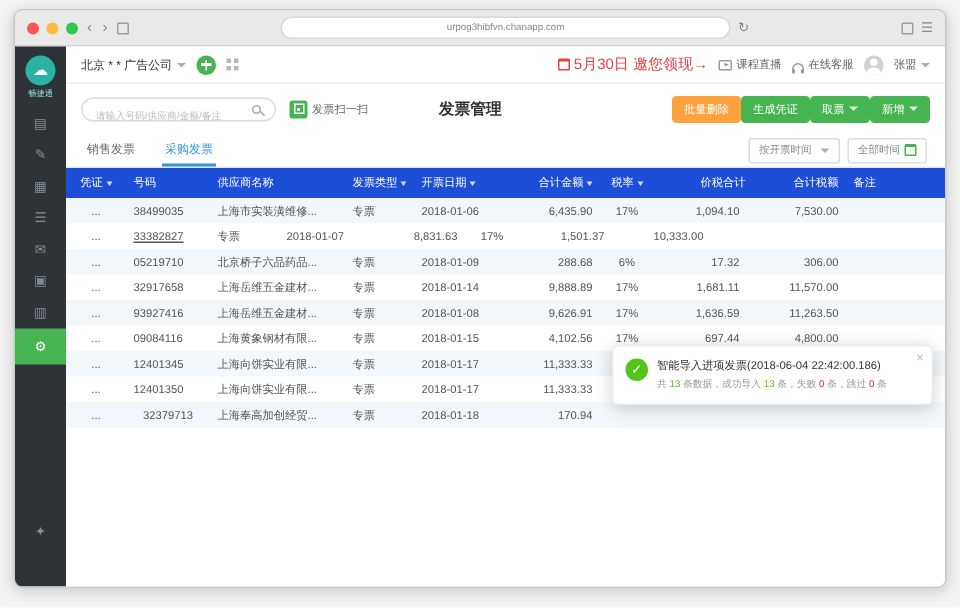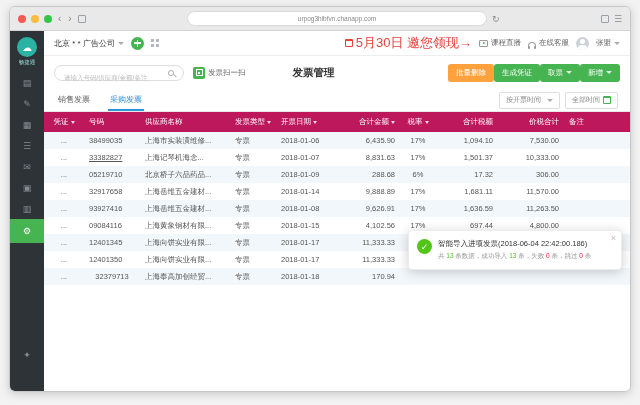--- a/index.html
+++ b/index.html
@@ -47,21 +47,21 @@
     border-right:3px solid transparent; border-top:3.5px solid currentColor; margin-left:3px; opacity:.8; }
   .cdown.gray { color:#999; }
   .btn-plus { width:13px; height:13px; border-radius:50%; background:#46b450; position:relative; cursor:pointer; }
   .btn-plus::before, .btn-plus::after { content:''; position:absolute; background:#fff; }
   .btn-plus::before { width:7px; height:1.5px; left:3px; top:5.75px; }
   .btn-plus::after { width:1.5px; height:7px; left:5.75px; top:3px; }
   .icon-grid { width:9px; height:9px; position:relative; display:inline-block; cursor:pointer; }
   .icon-grid::before { content:''; position:absolute; left:0; top:0; width:3.5px; height:3.5px; background:#b3b9c0;
     box-shadow:5px 0 #b3b9c0, 0 5px #b3b9c0, 5px 5px #b3b9c0; }
   .topbar .spacer { flex:1; }
-  .promo { color:#e64340; font-size:13px; display:inline-flex; align-items:center; gap:3px; cursor:pointer; }
+  .promo { color:#e64340; font-size:10px; display:inline-flex; align-items:center; gap:3px; cursor:pointer; }
   .icon-cal { width:8px; height:8px; border:1px solid #e64340; border-top-width:2.5px; border-radius:1px; display:inline-block; }
   .hd-link { color:#666; font-size:7.5px; display:inline-flex; align-items:center; gap:3px; cursor:pointer; }
   .icon-live { width:9px; height:7px; border:1px solid #999; border-radius:1px; position:relative; display:inline-block; }
   .icon-live::after { content:''; position:absolute; left:2.5px; top:1px;
     border-left:3px solid #46b450; border-top:1.5px solid transparent; border-bottom:1.5px solid transparent; }
   .icon-headset { width:8px; height:5px; border:1px solid #999; border-bottom:none; border-radius:4px 4px 0 0;
     display:inline-block; position:relative; top:1px; }
   .icon-headset::before,.icon-headset::after { content:''; position:absolute; bottom:-2px; width:2px; height:3px;
     background:#999; border-radius:1px; }
   .icon-headset::before { left:-1px; } .icon-headset::after { right:-1px; }
@@ -95,21 +95,21 @@
   .tabsrow { flex:none; height:23px; border-bottom:1px solid #e8e8e8; display:flex; align-items:center; padding:0 12px; }
   .tab { font-size:8px; color:#666; height:100%; display:flex; align-items:center; padding:0 2px;
     margin-right:16px; border-bottom:2px solid transparent; cursor:pointer; }
   .tab.active { color:#3194d8; border-bottom-color:#3194d8; }
   .tabsrow .spacer { flex:1; }
   .btn-outline { height:17px; background:#fff; border:1px solid #ddd; border-radius:2px; color:#888;
     font-size:7px; padding:0 6px; display:inline-flex; align-items:center; gap:3px; margin-left:5px; cursor:pointer; font-family:inherit; }
   .icon-cal2 { width:8px; height:8px; border:1px solid #46b450; border-top-width:2.5px; border-radius:1px; display:inline-block; }
 
   
-  .thead { display:flex; background:#be185d; height:20px; align-items:center; color:#fff; font-size:7.5px; }
+  .thead { display:flex; background:#1d4ed8; height:20px; align-items:center; color:#fff; font-size:7.5px; }
   .th { display:flex; align-items:center; padding:0 5px; height:100%; cursor:pointer; }
   .th.a-right { justify-content:flex-end; } .th.a-center { justify-content:center; }
   .cdown.sm { border-left-width:2.5px; border-right-width:2.5px; border-top-width:3px; margin-left:2px; }
   .tbody { }
   .tr { display:flex; height:17px; font-size:7.5px; color:#555; background:#fff; cursor:pointer; }
   .tr.alt { background:#f2f7fb; }
   .td { padding:0 5px; line-height:17px; white-space:nowrap; overflow:hidden; text-overflow:ellipsis; }
   .td.a-right { text-align:right; } .td.a-center { text-align:center; }
 
   
@@ -254,47 +254,46 @@
             <span class="cdown sm"></span>
           </div>
           <div class="th a-right" style="width: 64px;">
             <span>合计金额</span>
             <span class="cdown sm"></span>
           </div>
           <div class="th a-center" style="width: 36px;">
             <span>税率</span>
             <span class="cdown sm"></span>
           </div>
+          <div class="th a-right" style="width: 66px;">
+            <span>价税合计</span>
+          </div>
           <div class="th a-right" style="width: 62px;">
             <span>合计税额</span>
           </div>
-          <div class="th a-right" style="width: 66px;">
-            <span>价税合计</span>
-          </div>
           <div class="th a-left" style="width: 62px; flex: 1 1 0%;">
             <span>备注</span>
           </div>
         </div>
       <div class="tbody">
           <div class="tr alt">
             <div class="td a-center" style="width: 40px;">...</div>
             <div class="td a-left" style="width: 56px;">38499035</div>
             <div class="td a-left" style="width: 90px;">上海市实装潢维修...</div>
             <div class="td a-left" style="width: 46px;">专票</div>
             <div class="td a-left" style="width: 60px;">2018-01-06</div>
             <div class="td a-right" style="width: 64px;">6,435.90</div>
             <div class="td a-center" style="width: 36px;">17%</div>
             <div class="td a-right" style="width: 62px;">1,094.10</div>
             <div class="td a-right" style="width: 66px;">7,530.00</div>
             <div class="td a-left" style="width: 62px; flex: 1 1 0%;"></div>
           </div>
           <div class="tr">
             <div class="td a-center" style="width: 40px;">...</div>
             <div class="td a-left" style="width: 56px; text-decoration: underline;">33382827</div>
-            <div class="td a-left" style="width: 90px;">上海记琴机海念...</div>
             <div class="td a-left" style="width: 46px;">专票</div>
             <div class="td a-left" style="width: 60px;">2018-01-07</div>
             <div class="td a-right" style="width: 64px;">8,831.63</div>
             <div class="td a-center" style="width: 36px;">17%</div>
             <div class="td a-right" style="width: 62px;">1,501.37</div>
             <div class="td a-right" style="width: 66px;">10,333.00</div>
             <div class="td a-left" style="width: 62px; flex: 1 1 0%;"></div>
           </div>
           <div class="tr alt">
             <div class="td a-center" style="width: 40px;">...</div>

